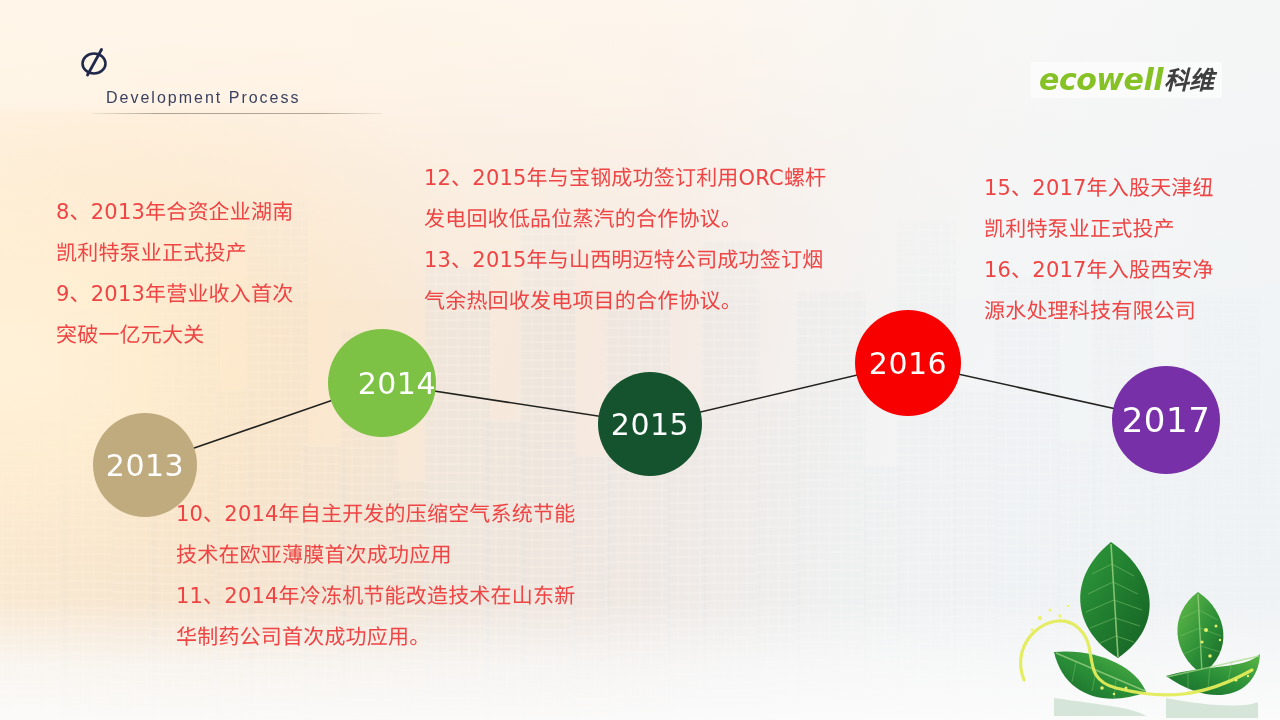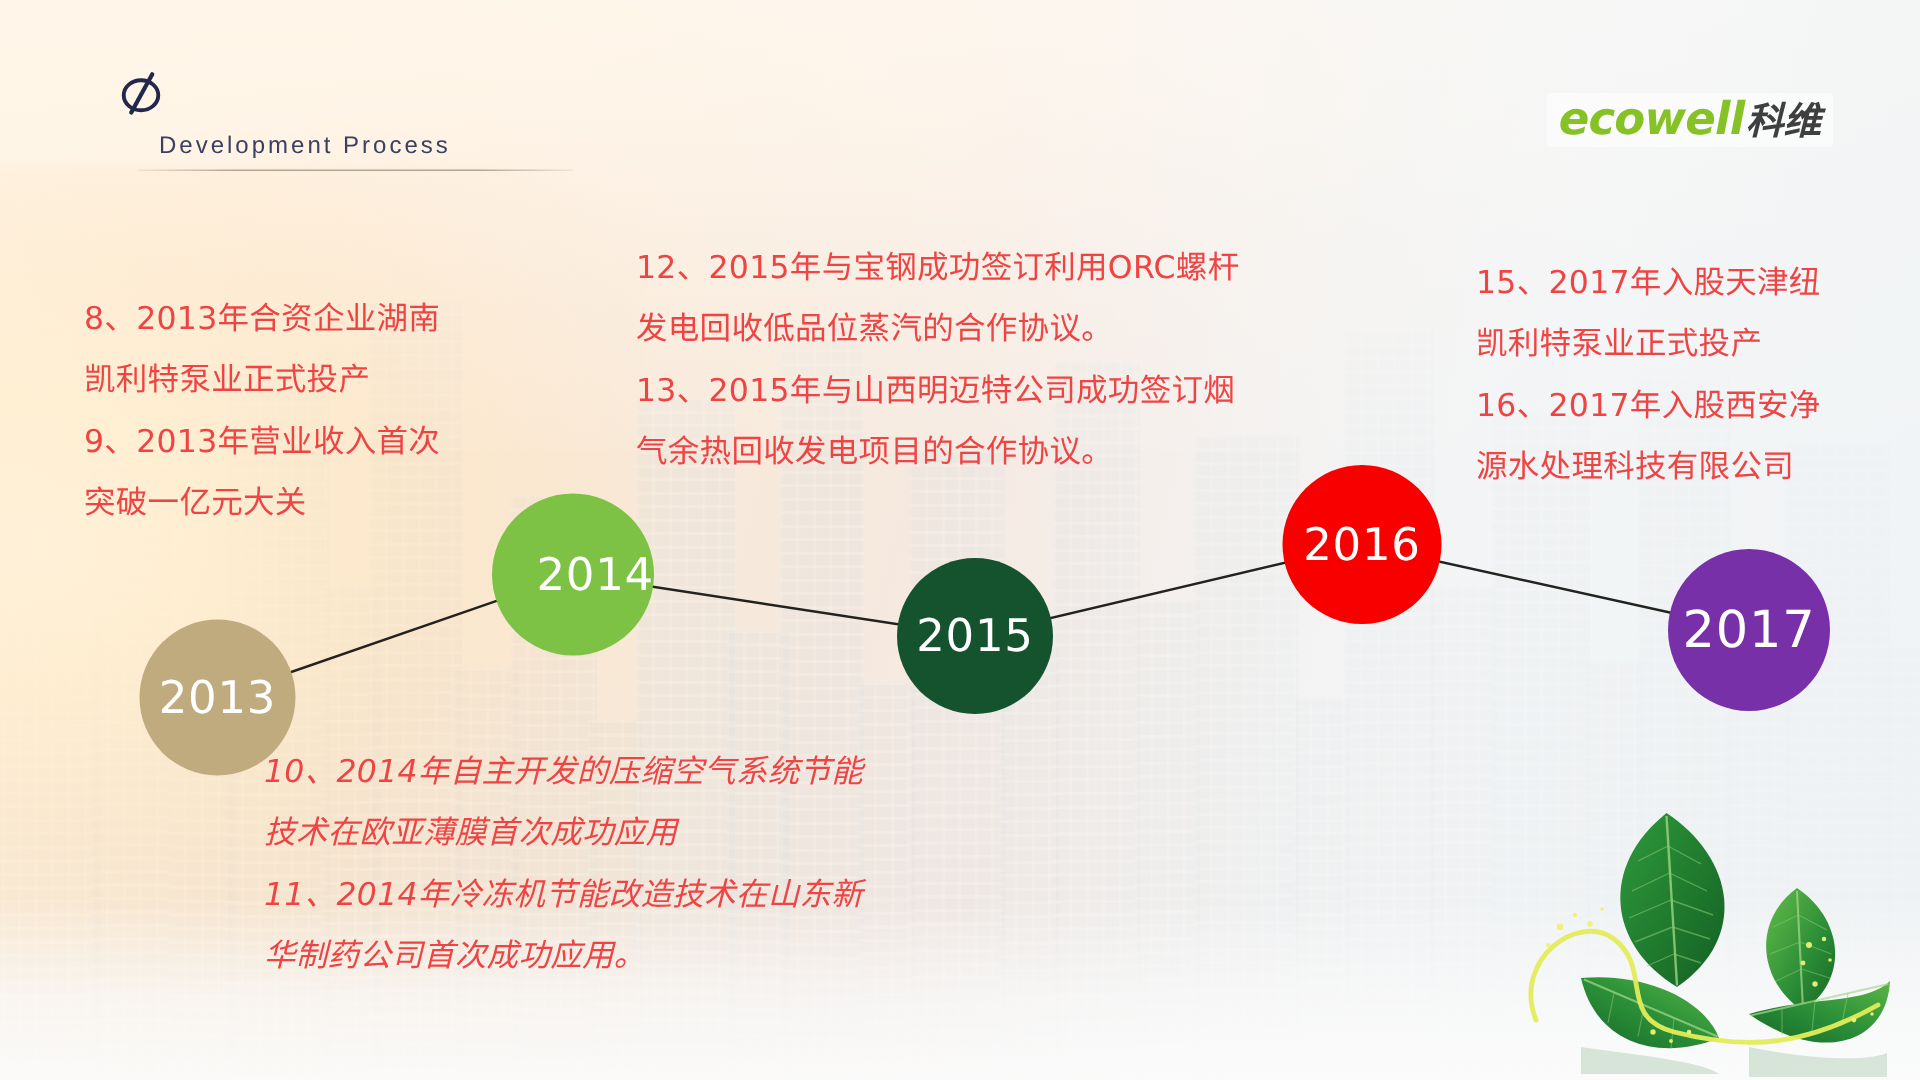--- a/index.html
+++ b/index.html
@@ -226,21 +226,21 @@
       <p>发电回收低品位蒸汽的合作协议。</p>
       <p>13、2015年与山西明迈特公司成功签订烟</p>
       <p>气余热回收发电项目的合作协议。</p>
     </div>
   <div class="tblock" id="block-2017" style="left:984px;top:168px;">
       <p>15、2017年入股天津纽</p>
       <p>凯利特泵业正式投产</p>
       <p>16、2017年入股西安净</p>
       <p>源水处理科技有限公司</p>
     </div>
-  <div class="tblock" id="block-2014" style="left:176px;top:494px;font-style:italic;">
+  <div class="tblock" id="block-2014" style="left:176px;top:494px;">
       <p>10、2014年自主开发的压缩空气系统节能</p>
       <p>技术在欧亚薄膜首次成功应用</p>
       <p>11、2014年冷冻机节能改造技术在山东新</p>
       <p>华制药公司首次成功应用。</p>
     </div>
   <div class="tblock" id="block-2016" style="left:698px;top:458px;">
     </div>
 
   <div class="leaves">
     <svg width="270" height="190" viewBox="0 0 270 190">

